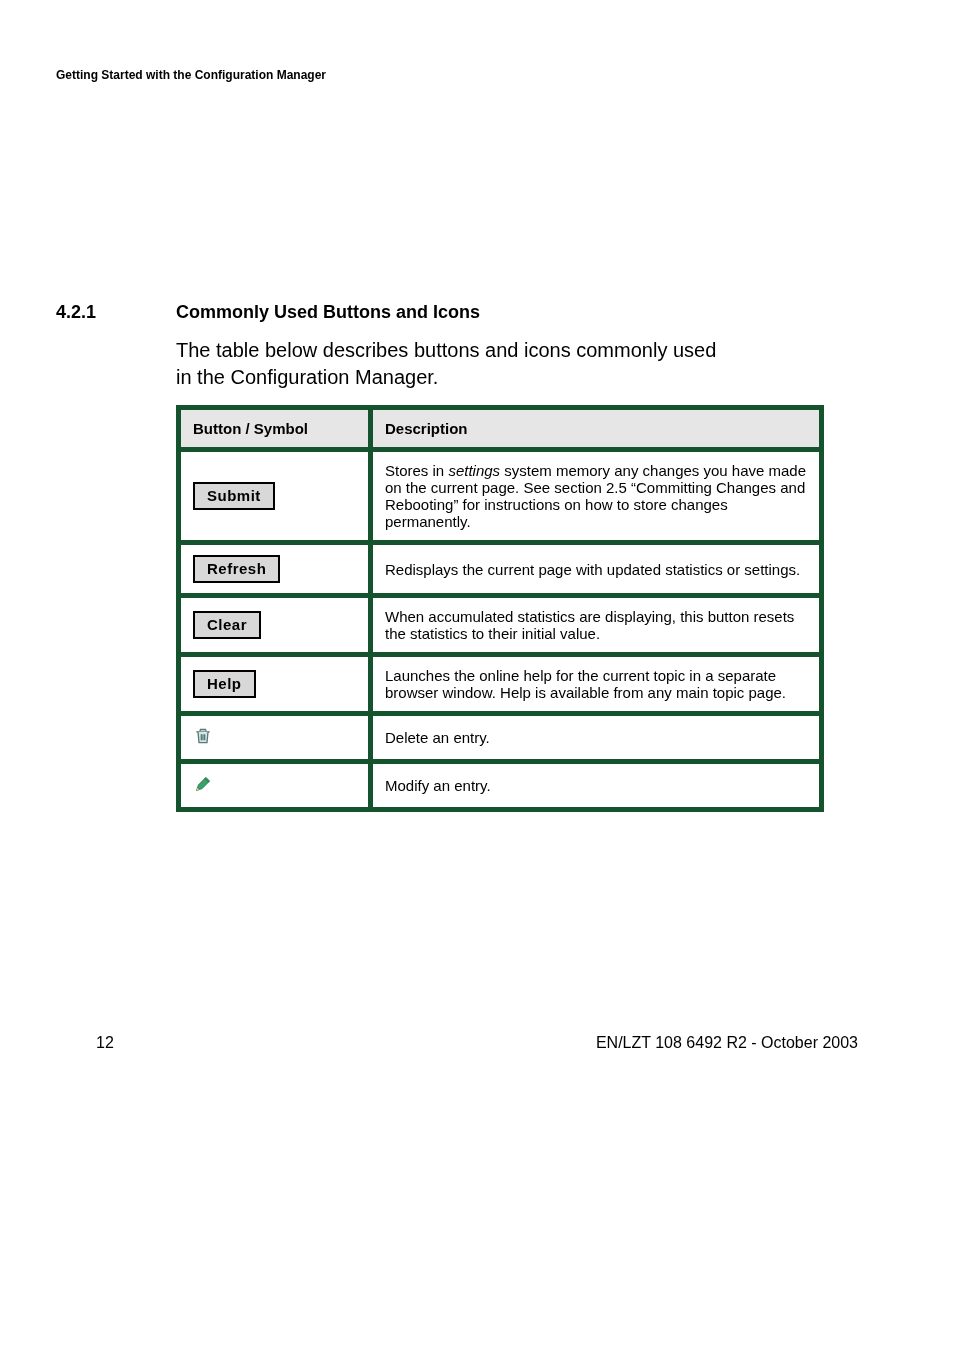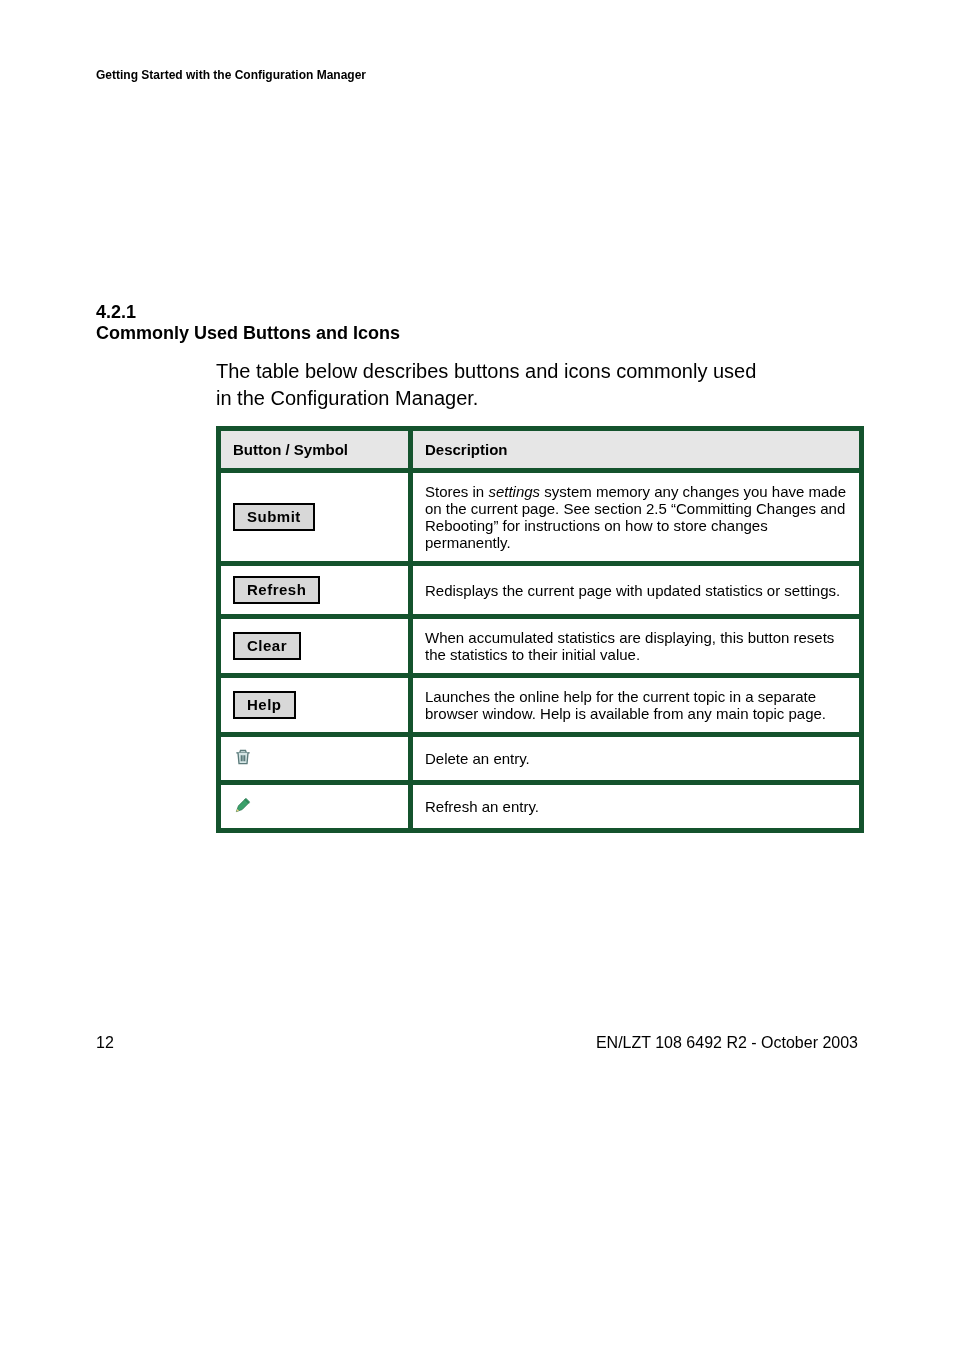--- a/index.html
+++ b/index.html
@@ -6,33 +6,32 @@
   html, body { width: 954px; height: 1351px; }
   body {
     font-family: Arial, Helvetica, sans-serif;
     color: #000;
     background: #fff;
     position: relative;
   }
   .page {
     width: 954px;
     height: 1106px;
-    padding: 68px 96px 0 96px;
+    padding: 68px 96px 0 56px;
     position: relative;
   }
   .running-header {
     font-size: 12px;
     font-weight: bold;
     margin-bottom: 220px;
   }
   .section-row {
     display: flex;
     align-items: baseline;
     margin-bottom: 14px;
-    flex-direction: column;
   }
   .section-num {
     width: 120px;
     font-size: 18px;
     font-weight: bold;
   }
   .section-title {
     font-size: 18px;
     font-weight: bold;
   }
@@ -145,21 +144,21 @@
       <tr>
         <td class="col-symbol">
           <span>
             <svg class="icon-svg" viewBox="0 0 24 24">
               <path d="M4 20l2.5-7 9-9 4.5 4.5-9 9L4 20z" fill="#3aa06a" stroke="#1e6b45" stroke-width="0.8"></path>
               <path d="M14 5l5 5" stroke="#1e6b45" stroke-width="1"></path>
               <path d="M4 20l1.2-3.2 2 2L4 20z" fill="#f4d27a"></path>
             </svg>
           </span>
         </td>
-        <td>Refresh an entry.</td>
+        <td>Modify an entry.</td>
       </tr>
     </tbody>
   </table>
 
   <div class="footer">
     <span>12</span>
     <span>EN/LZT 108 6492 R2  - October 2003</span>
   </div>
 
 </div>

